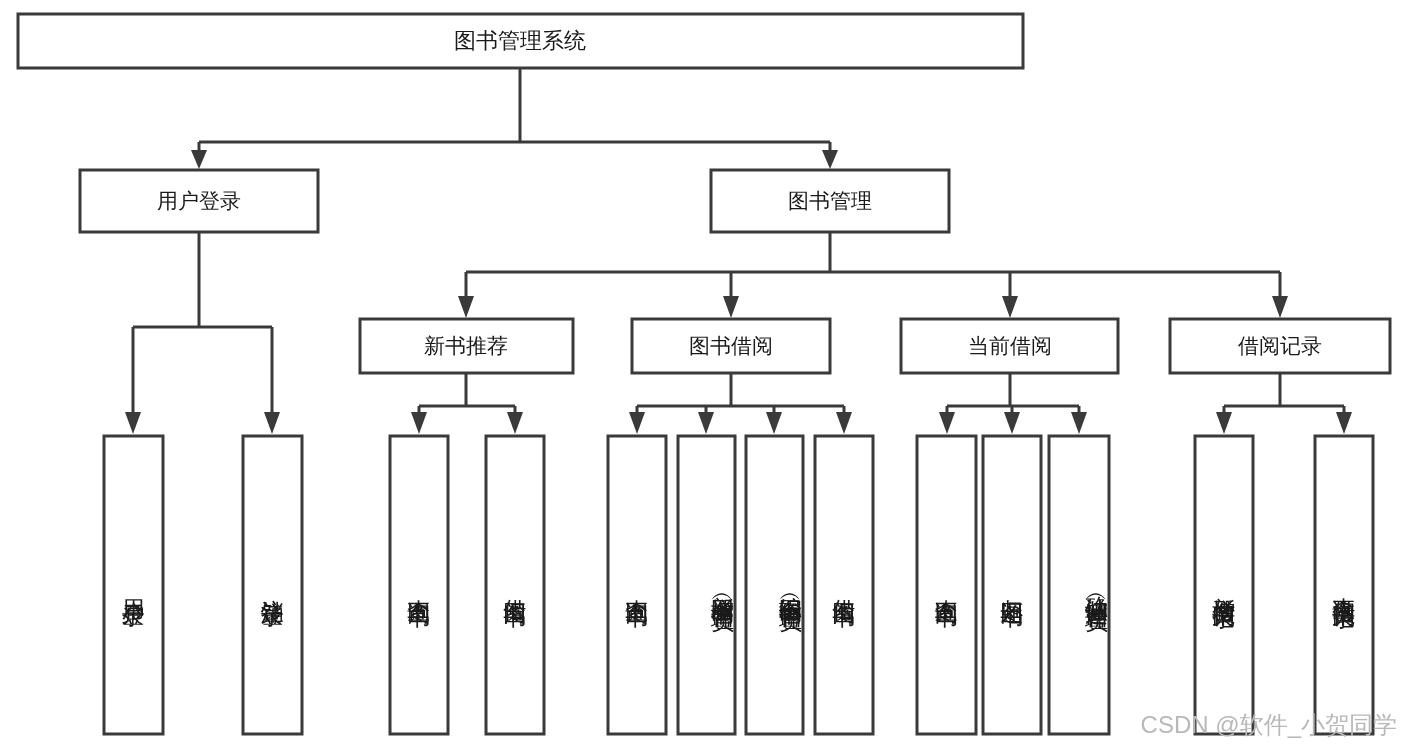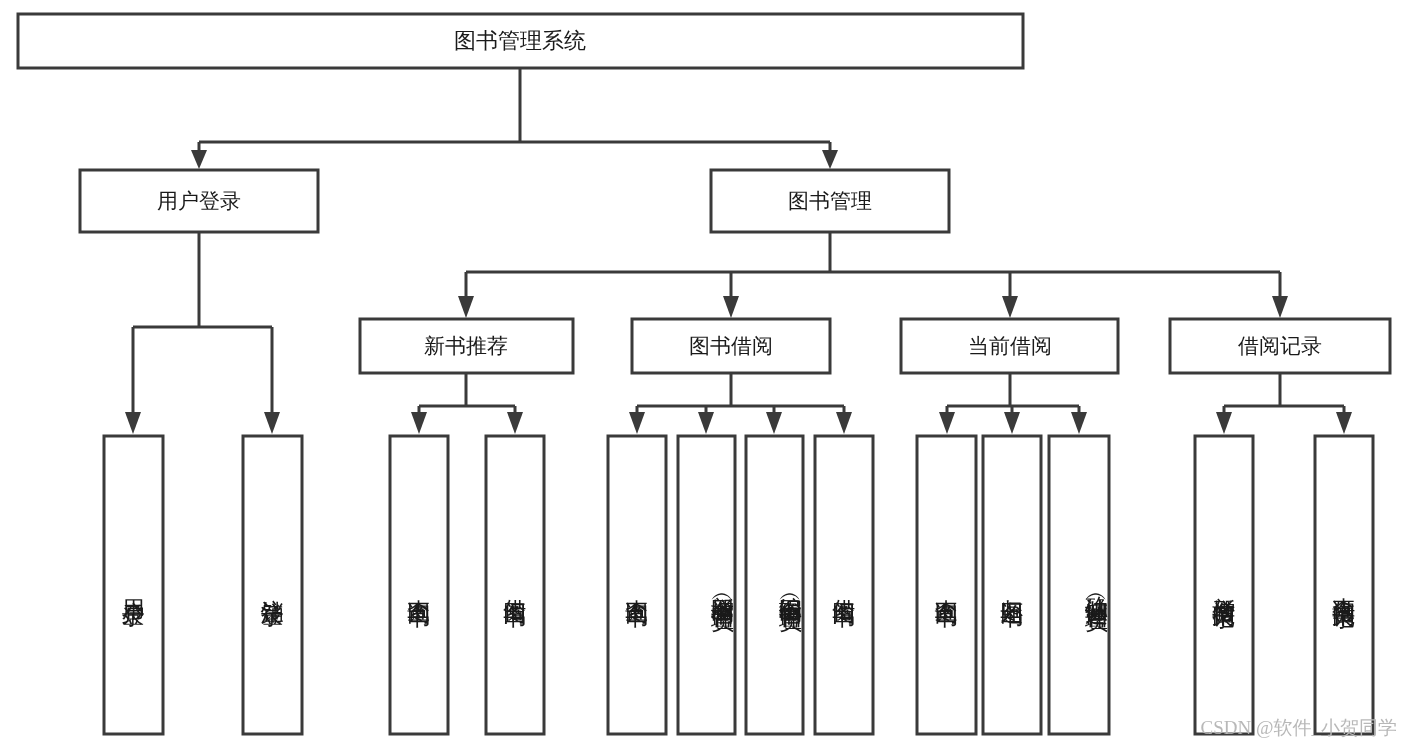--- a/index.html
+++ b/index.html
@@ -60,22 +60,22 @@
     align-items: center;
     justify-content: center;
     text-align: center;
     white-space: nowrap;
     pointer-events: none;
   }
   .watermark {
     position: absolute;
     right: 8px;
     bottom: 6px;
-    font-family: Liberation Serif, serif;
-    font-size: 19px;
+    font-family: Liberation Sans, sans-serif;
+    font-size: 24px;
     color: #b8b8b8;
     white-space: nowrap;
     user-select: none;
   }
 </style>
 </head>
 <body>
 
 <svg id="diagram" viewBox="0 0 1405 747">
 

